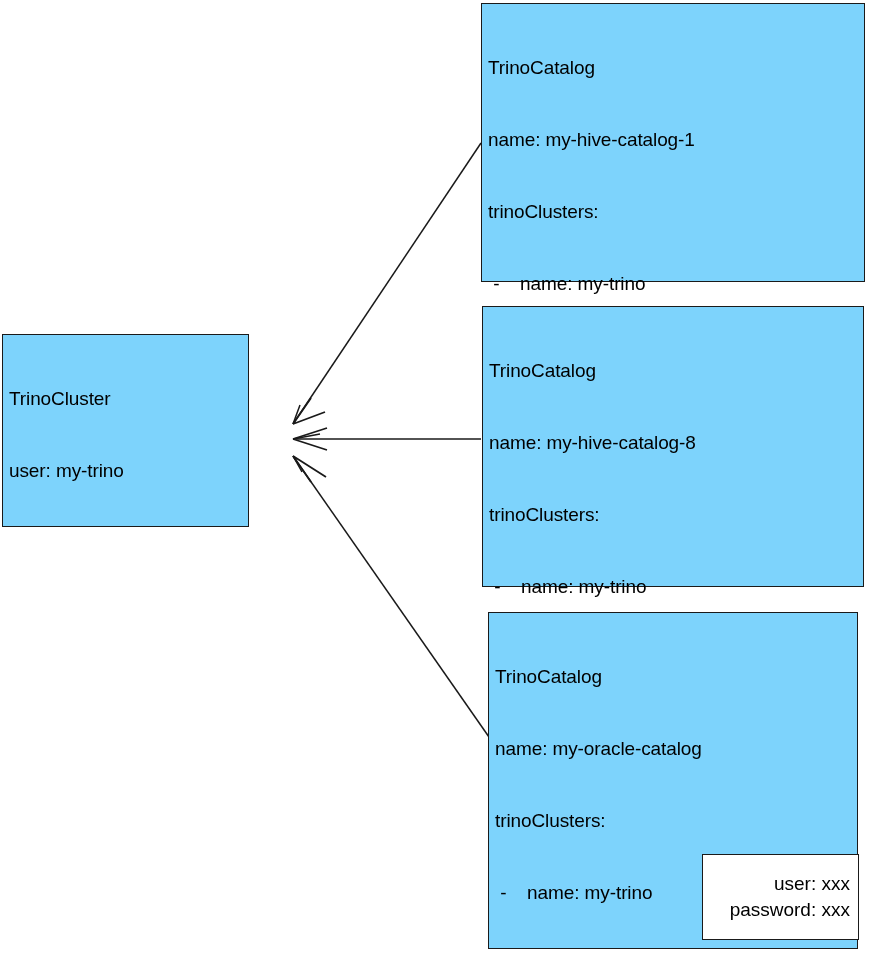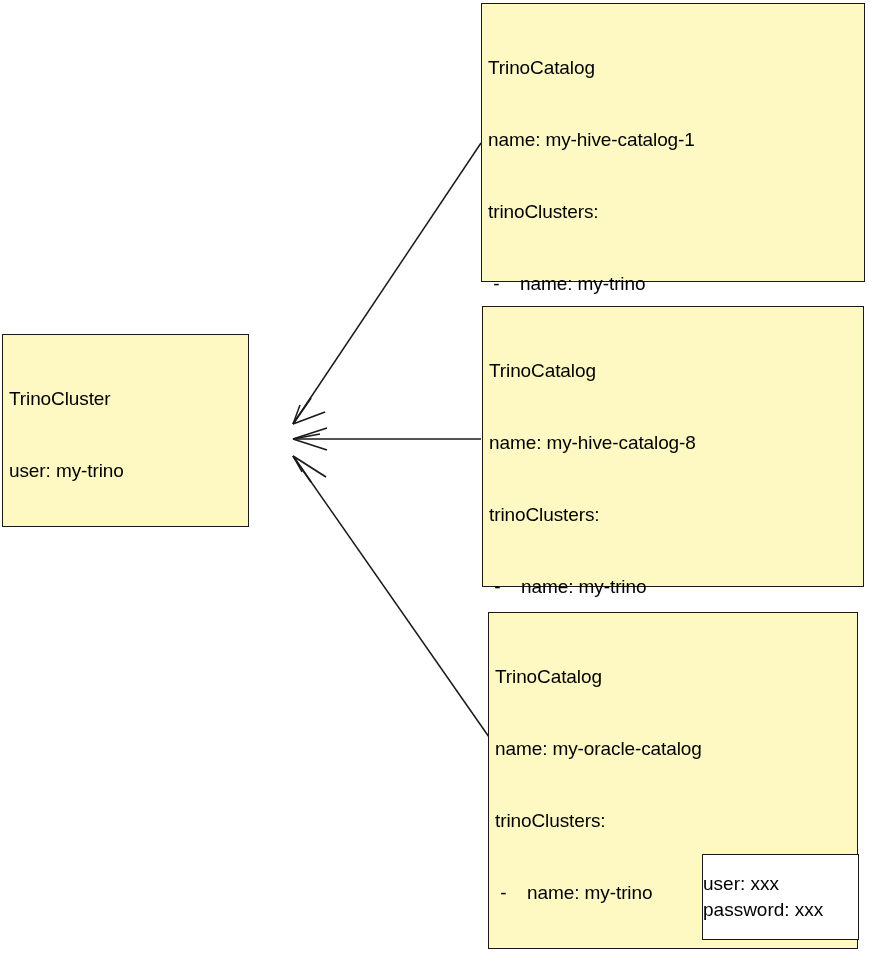--- a/index.html
+++ b/index.html
@@ -22,21 +22,21 @@
     position: absolute;
     left: 0;
     top: 0;
     width: 872px;
     height: 954px;
     pointer-events: none;
   }
   .node {
     position: absolute;
     box-sizing: border-box;
-    background: #fef9c3;
+    background: #7dd3fc;
     border: 1.6px solid #1a1a1a;
   }
   .yaml {
     position: absolute;
     left: 6px;
     top: 4px;
     right: 4px;
     font-family: "Liberation Sans", sans-serif;
     font-size: 19px;
     line-height: 24px;
@@ -86,21 +86,21 @@
     height: 86px;
     box-sizing: border-box;
     background: #ffffff;
     border: 1.8px solid #1a1a1a;
   }
   #node-secret .secret-text {
     position: absolute;
     left: 0;
     right: 8px;
     top: 16px;
-    text-align: left;
+    text-align: right;
     font-family: "Liberation Sans", sans-serif;
     font-size: 19px;
     line-height: 26px;
     color: #000000;
   }
   #node-secret .secret-text span {
     display: block;
   }
 </style>
 </head>

